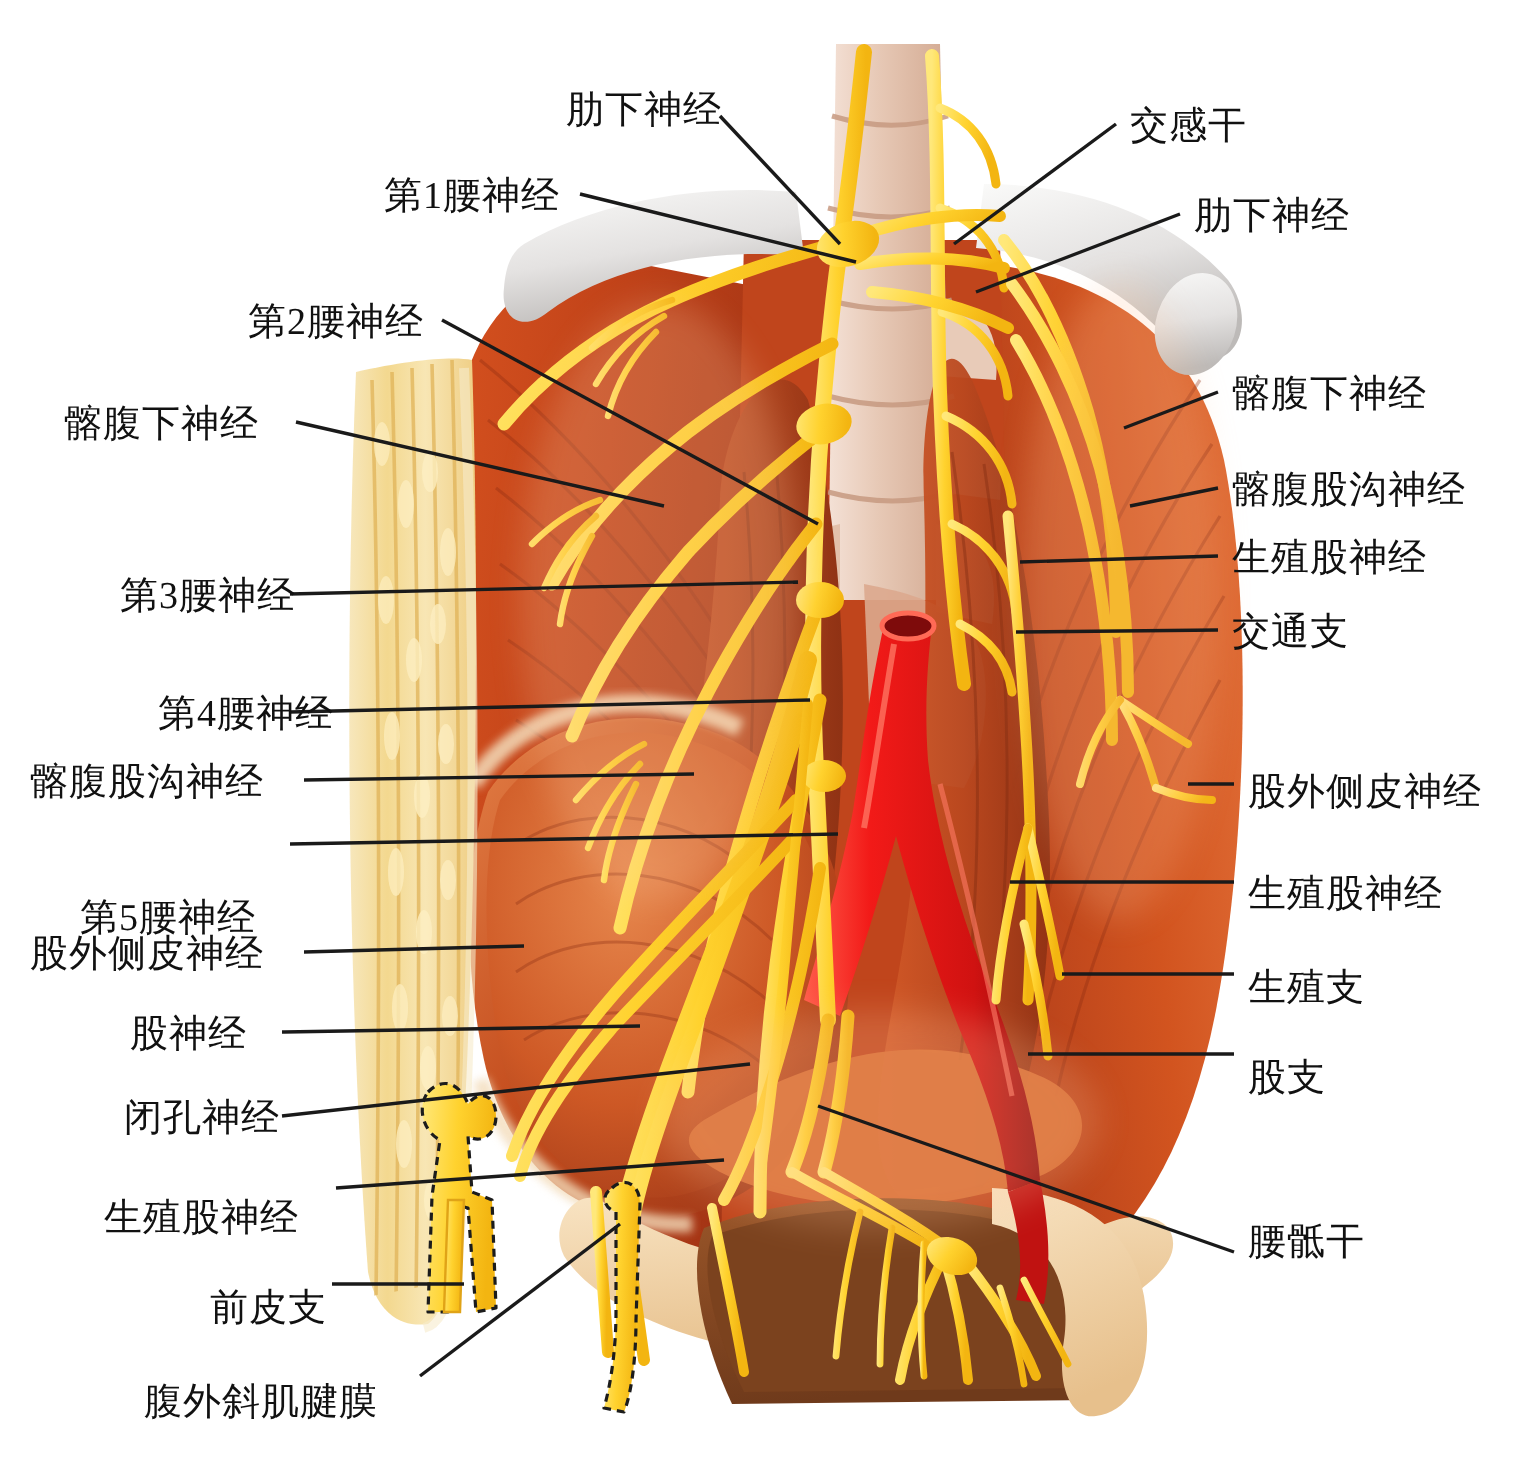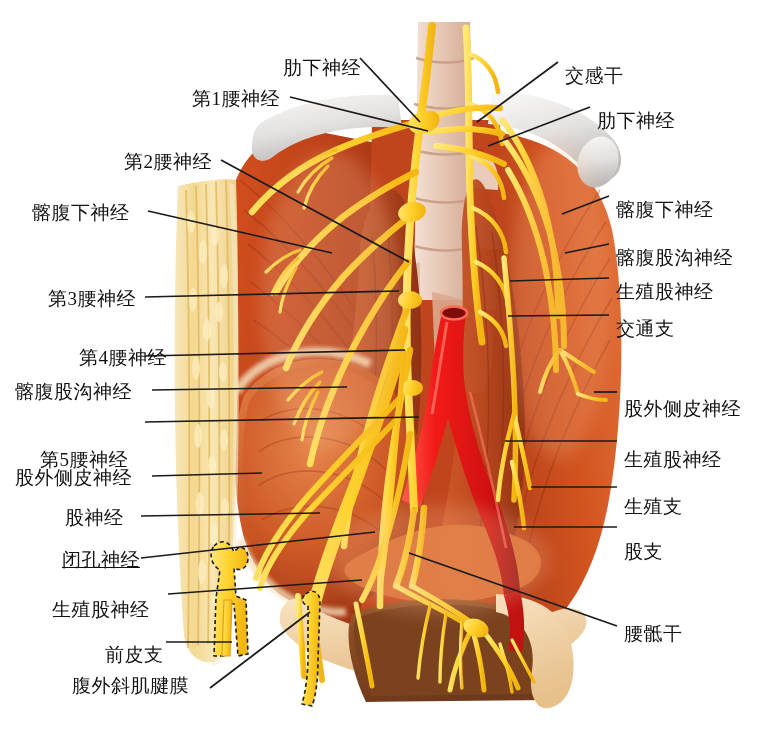--- a/index.html
+++ b/index.html
@@ -2,21 +2,21 @@
 <html><head>
 <meta charset="utf-8">
 <style>
   html,body{margin:0;padding:0;background:#ffffff;}
   body{width:763px;height:730px;overflow:hidden;
        font-family:"Liberation Serif","DejaVu Serif",serif;}
   #stage{position:relative;width:763px;height:730px;background:#fff;}
   #art{position:absolute;left:0;top:0;width:763px;height:730px;}
   .lbl{position:absolute;font-size:19px;color:#111;white-space:nowrap;
        letter-spacing:.5px;line-height:1;font-family:"Liberation Serif","DejaVu Serif",serif;}
-  .lbl.r{text-align:left;margin-top:12px;}
+  .lbl.r{text-align:left;}
   .lbl.l{text-align:right;}
 </style>
 </head>
 <body>
 
 <div id="stage">
 
   <svg id="art" viewBox="0 0 763 730">
     <defs>
       <linearGradient id="gMuscleL" x1="0" y1="0" x2="1" y2="0.3">
@@ -439,30 +439,30 @@
       </g>
   </svg>
 
   <div id="labels-top">
       <div class="lbl r" style="left: 283px; top: 46px;">肋下神经</div>
     </div>
   <div id="labels-left">
       <div class="lbl l" style="left: 192px; top: 89px;">第1腰神经</div>
       <div class="lbl l" style="left: 124px; top: 152px;">第2腰神经</div>
       <div class="lbl l" style="left: 32px; top: 203px;">髂腹下神经</div>
-      <div class="lbl l" style="left: 48px; top: 289px;">第3腰神经</div>
+      <div class="lbl l" style="left: 60px; top: 289px;">第3腰神经</div>
       <div class="lbl l" style="left: 48px; top: 348px; margin-left: 31px;">第4腰神经</div>
       <div class="lbl l" style="left: 15px; top: 382px;">髂腹股沟神经</div>
       <div class="lbl l" style="left: 40px; top: 414px; margin-top: 36px;">第5腰神经</div>
       <div class="lbl l" style="left: 15px; top: 468px;">股外侧皮神经</div>
       <div class="lbl l" style="left: 65px; top: 508px;">股神经</div>
-      <div class="lbl l" style="left: 62px; top: 550px; text-decoration: underline;">闭孔神经</div>
+      <div class="lbl l" style="left: 62px; top: 550px;">闭孔神经</div>
       <div class="lbl l" style="left: 52px; top: 600px;">生殖股神经</div>
       <div class="lbl l" style="left: 105px; top: 645px;">前皮支</div>
-      <div class="lbl l" style="left: 72px; top: 676px; text-align: center;">腹外斜肌腱膜</div>
+      <div class="lbl l" style="left: 72px; top: 692px; text-align: center;">腹外斜肌腱膜</div>
     </div>
   <div id="labels-right">
       <div class="lbl r" style="left: 565px; top: 54px;">交感干</div>
       <div class="lbl r" style="left: 597px; top: 99px;">肋下神经</div>
       <div class="lbl r" style="left: 616px; top: 188px;">髂腹下神经</div>
       <div class="lbl r" style="left: 616px; top: 236px;">髂腹股沟神经</div>
       <div class="lbl r" style="left: 616px; top: 270px;">生殖股神经</div>
       <div class="lbl r" style="left: 616px; top: 307px;">交通支</div>
       <div class="lbl r" style="left: 624px; top: 387px;">股外侧皮神经</div>
       <div class="lbl r" style="left: 624px; top: 438px;">生殖股神经</div>

